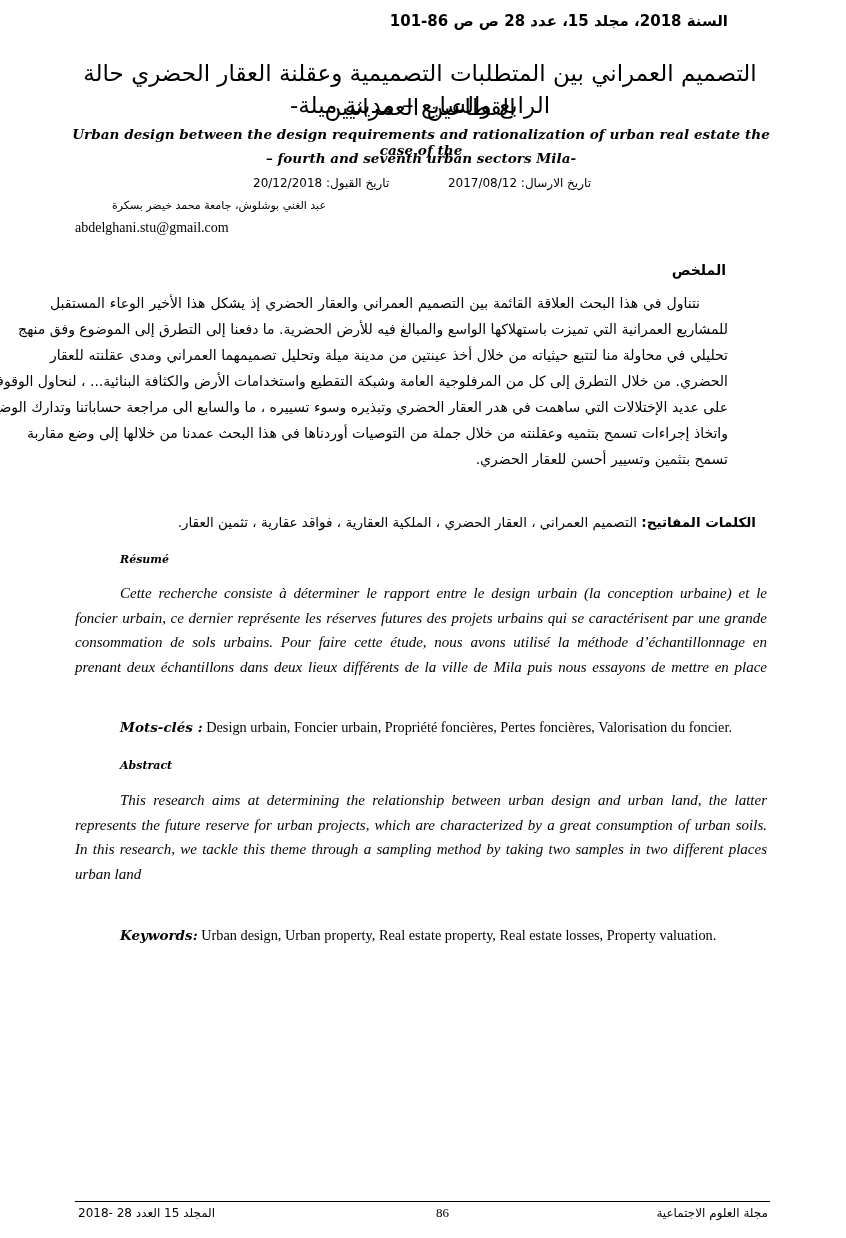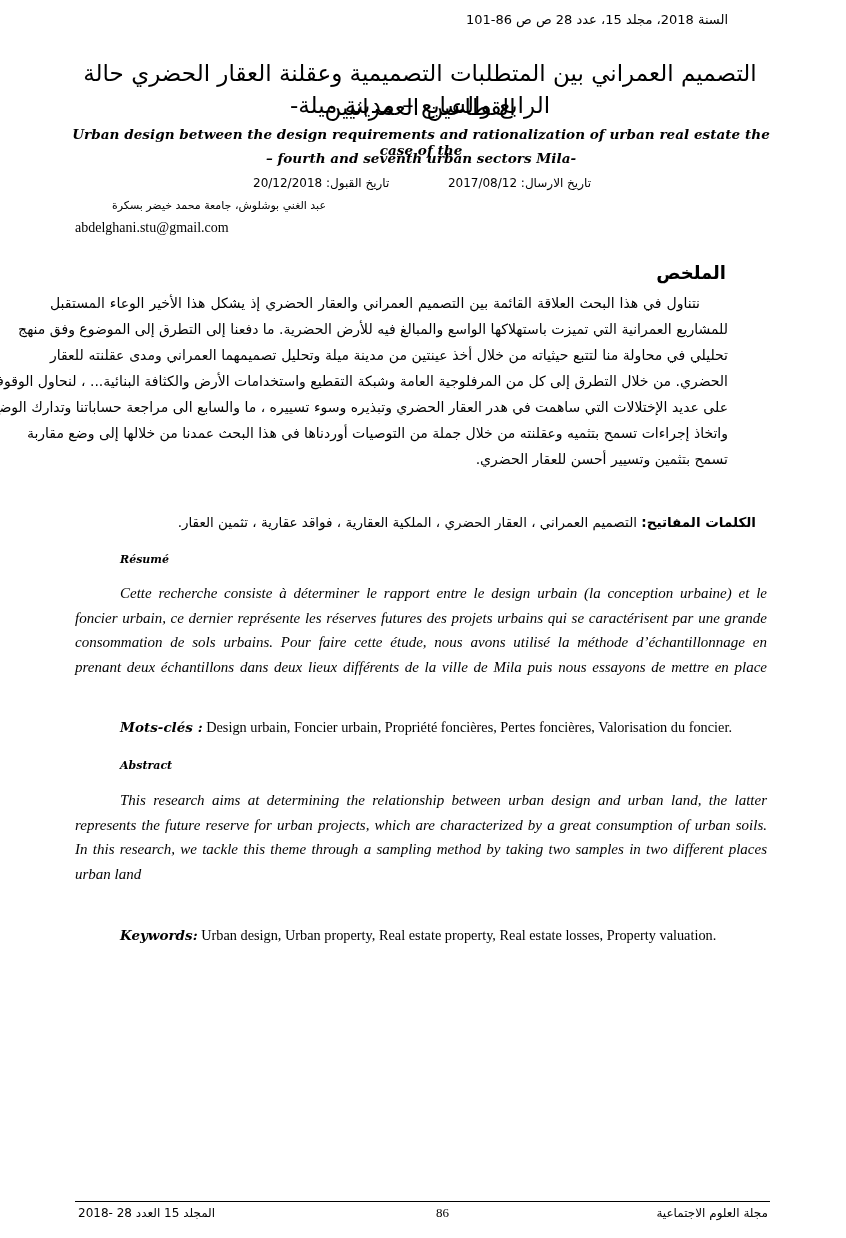--- a/index.html
+++ b/index.html
@@ -1,31 +1,31 @@
 <!DOCTYPE html>
 <html><head>
 <meta charset="utf-8">
 <style>
   html, body { margin: 0; padding: 0; background: #ffffff; }
   body { width: 846px; height: 1238px; position: relative; overflow: hidden; color: #000; font-family: "DejaVu Serif", serif; }
   .abs { position: absolute; }
   .ar { direction: rtl; unicode-bidi: plaintext; font-family: "DejaVu Sans", sans-serif; }
-  .header-line { right: 118px; top: 12px; font-size: 13px; font-weight: normal; }
+  .header-line { right: 118px; top: 12px; font-size: 15px; font-weight: bold; }
   .title-ar { left: 60px; width: 720px; text-align: center; font-size: 23px; line-height: 34px; }
   .title-ar.l1 { top: 56px; }
   .title-ar.l2 { top: 88px; }
   .title-en { left: 60px; width: 722px; text-align: center; font-family: "DejaVu Serif", serif; font-style: italic; font-weight: bold; font-size: 13.6px; }
   .title-en.l1 { top: 126px; }
   .title-en.l2 { top: 150px; }
   .dates { top: 176px; font-size: 12px; }
   .date-sent { right: 255px; }
   .date-accepted { left: 253px; }
   .author { top: 199px; right: 520px; font-size: 11px; }
   .email { top: 220px; left: 75px; font-family: "Liberation Serif", serif; font-size: 14px; }
-  .section-ar { right: 120px; top: 262px; font-size: 18px; font-weight: bold; }
+  .section-ar { right: 120px; top: 262px; font-size: 14px; font-weight: bold; }
   .para-ar { right: 118px; width: 678px; left: 50px; font-size: 14px; line-height: 26px; text-align: justify; text-align-last: right; }
   .para-ar .line { display: block; white-space: nowrap; text-align: justify; text-align-last: justify; }
   .para-ar .line.last { text-align-last: right; }
   .kw-ar { right: 90px; top: 514px; font-size: 13.5px; }
   .kw-ar b { font-weight: bold; }
   .sec-head { font-family: "DejaVu Serif", serif; font-style: italic; font-weight: bold; font-size: 11px; left: 120px; }
   .para-lat { left: 75px; width: 692px; font-family: "Liberation Serif", serif; font-style: italic; font-size: 15px; line-height: 24.5px; }
   .para-lat .line { display: block; white-space: nowrap; text-align: justify; text-align-last: justify; }
   .para-lat .line.first { padding-left: 45px; }
   .para-lat .line.last { text-align-last: left; }

